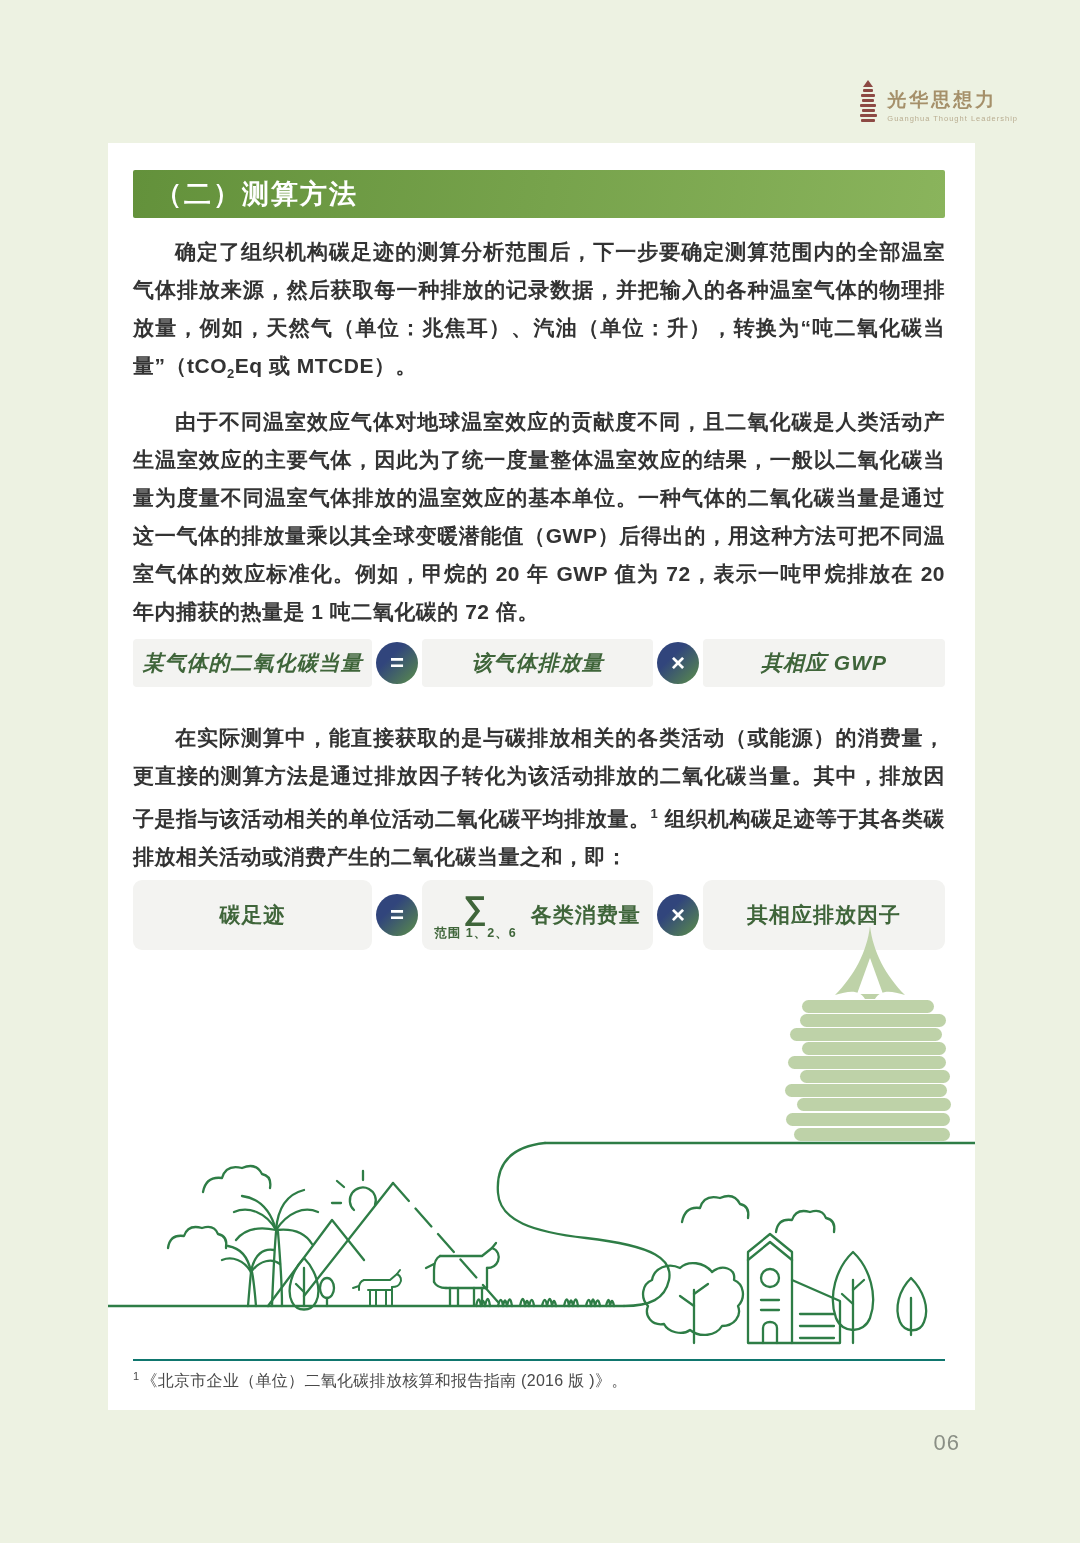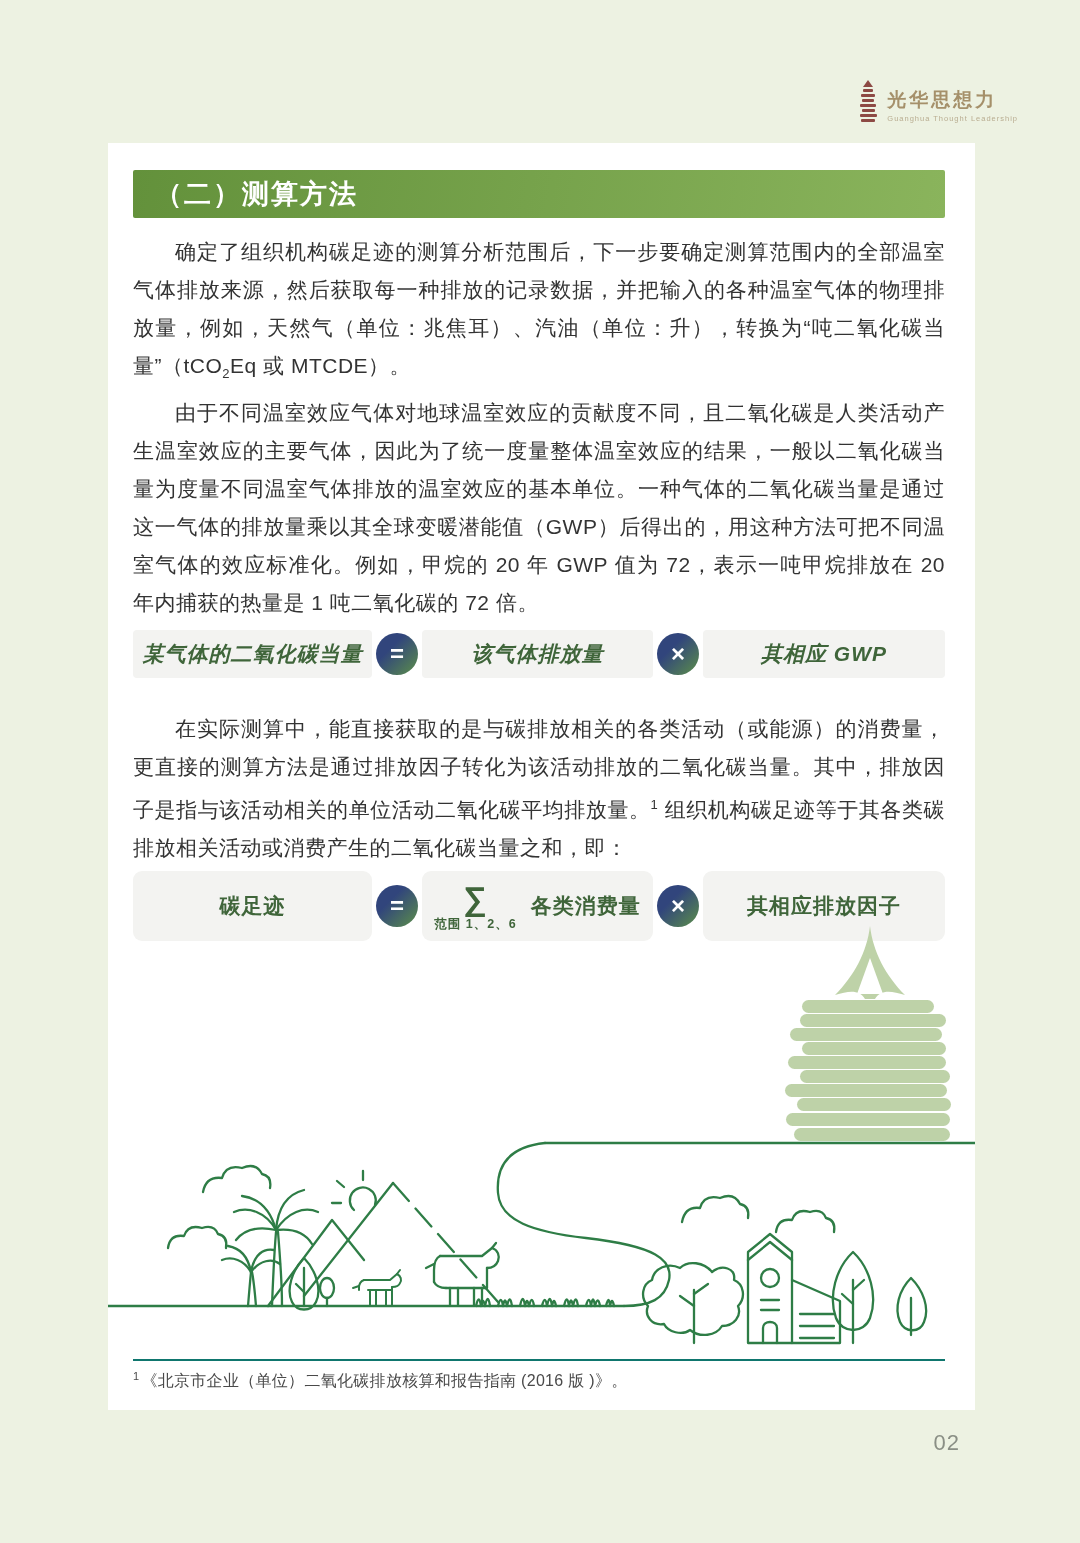--- a/index.html
+++ b/index.html
@@ -18,24 +18,24 @@
 
   
   .card { position:absolute; left:108px; top:143px; width:867px; height:1267px; background:#ffffff; }
   .card-inner { padding:0 30px 0 25px; }
 
   .section-header { margin-top:27px; height:48px; border-radius:2px;
     background:linear-gradient(100deg,#63913b 0%,#8ab45c 100%);
     display:flex; align-items:center; }
   .section-title { color:#ffffff; font-size:27px; font-weight:bold; letter-spacing:2px; padding-left:22px; }
 
-  .para { font-size:21px; line-height:38px; color:#333333; font-weight:400;
+  .para { font-size:21px; line-height:38px; color:#333333; font-weight:700;
     text-align:justify; text-indent:2em; letter-spacing:0.5px; }
   .p1 { margin-top:15px; }
-  .p2 { margin-top:1px; }
+  .p2 { margin-top:10px; }
   .p3 { margin-top:32px; }
   .para sub { font-size:13px; }
   .para sup { font-size:13px; color:#333; }
 
   .formula-row { display:flex; align-items:center; justify-content:space-between; }
   .fr1 { margin-top:8px; }
   .fr2 { margin-top:4px; }
   .f-box { background:#f3f3f1; color:#3f653a; font-weight:bold; font-size:21px;
     display:flex; align-items:center; justify-content:center; letter-spacing:1px; }
   .fr1 .f-box { height:48px; border-radius:4px;font-style:italic; }
@@ -244,15 +244,15 @@
         <path d="M803,378 C791,390 786,408 792,422 C797,433 812,433 816,422 C822,408 815,390 803,378 Z"></path>
         <path d="M803,435 V398"></path>
       </g>
     </svg>
 
     <div class="footnote">
       <sup>1</sup><span>《北京市企业（单位）二氧化碳排放核算和报告指南 (2016 版 )》。</span>
     </div>
   </div>
 
-  <div class="page-number">02</div>
+  <div class="page-number">06</div>
 
 </div>
 
 </body></html>

